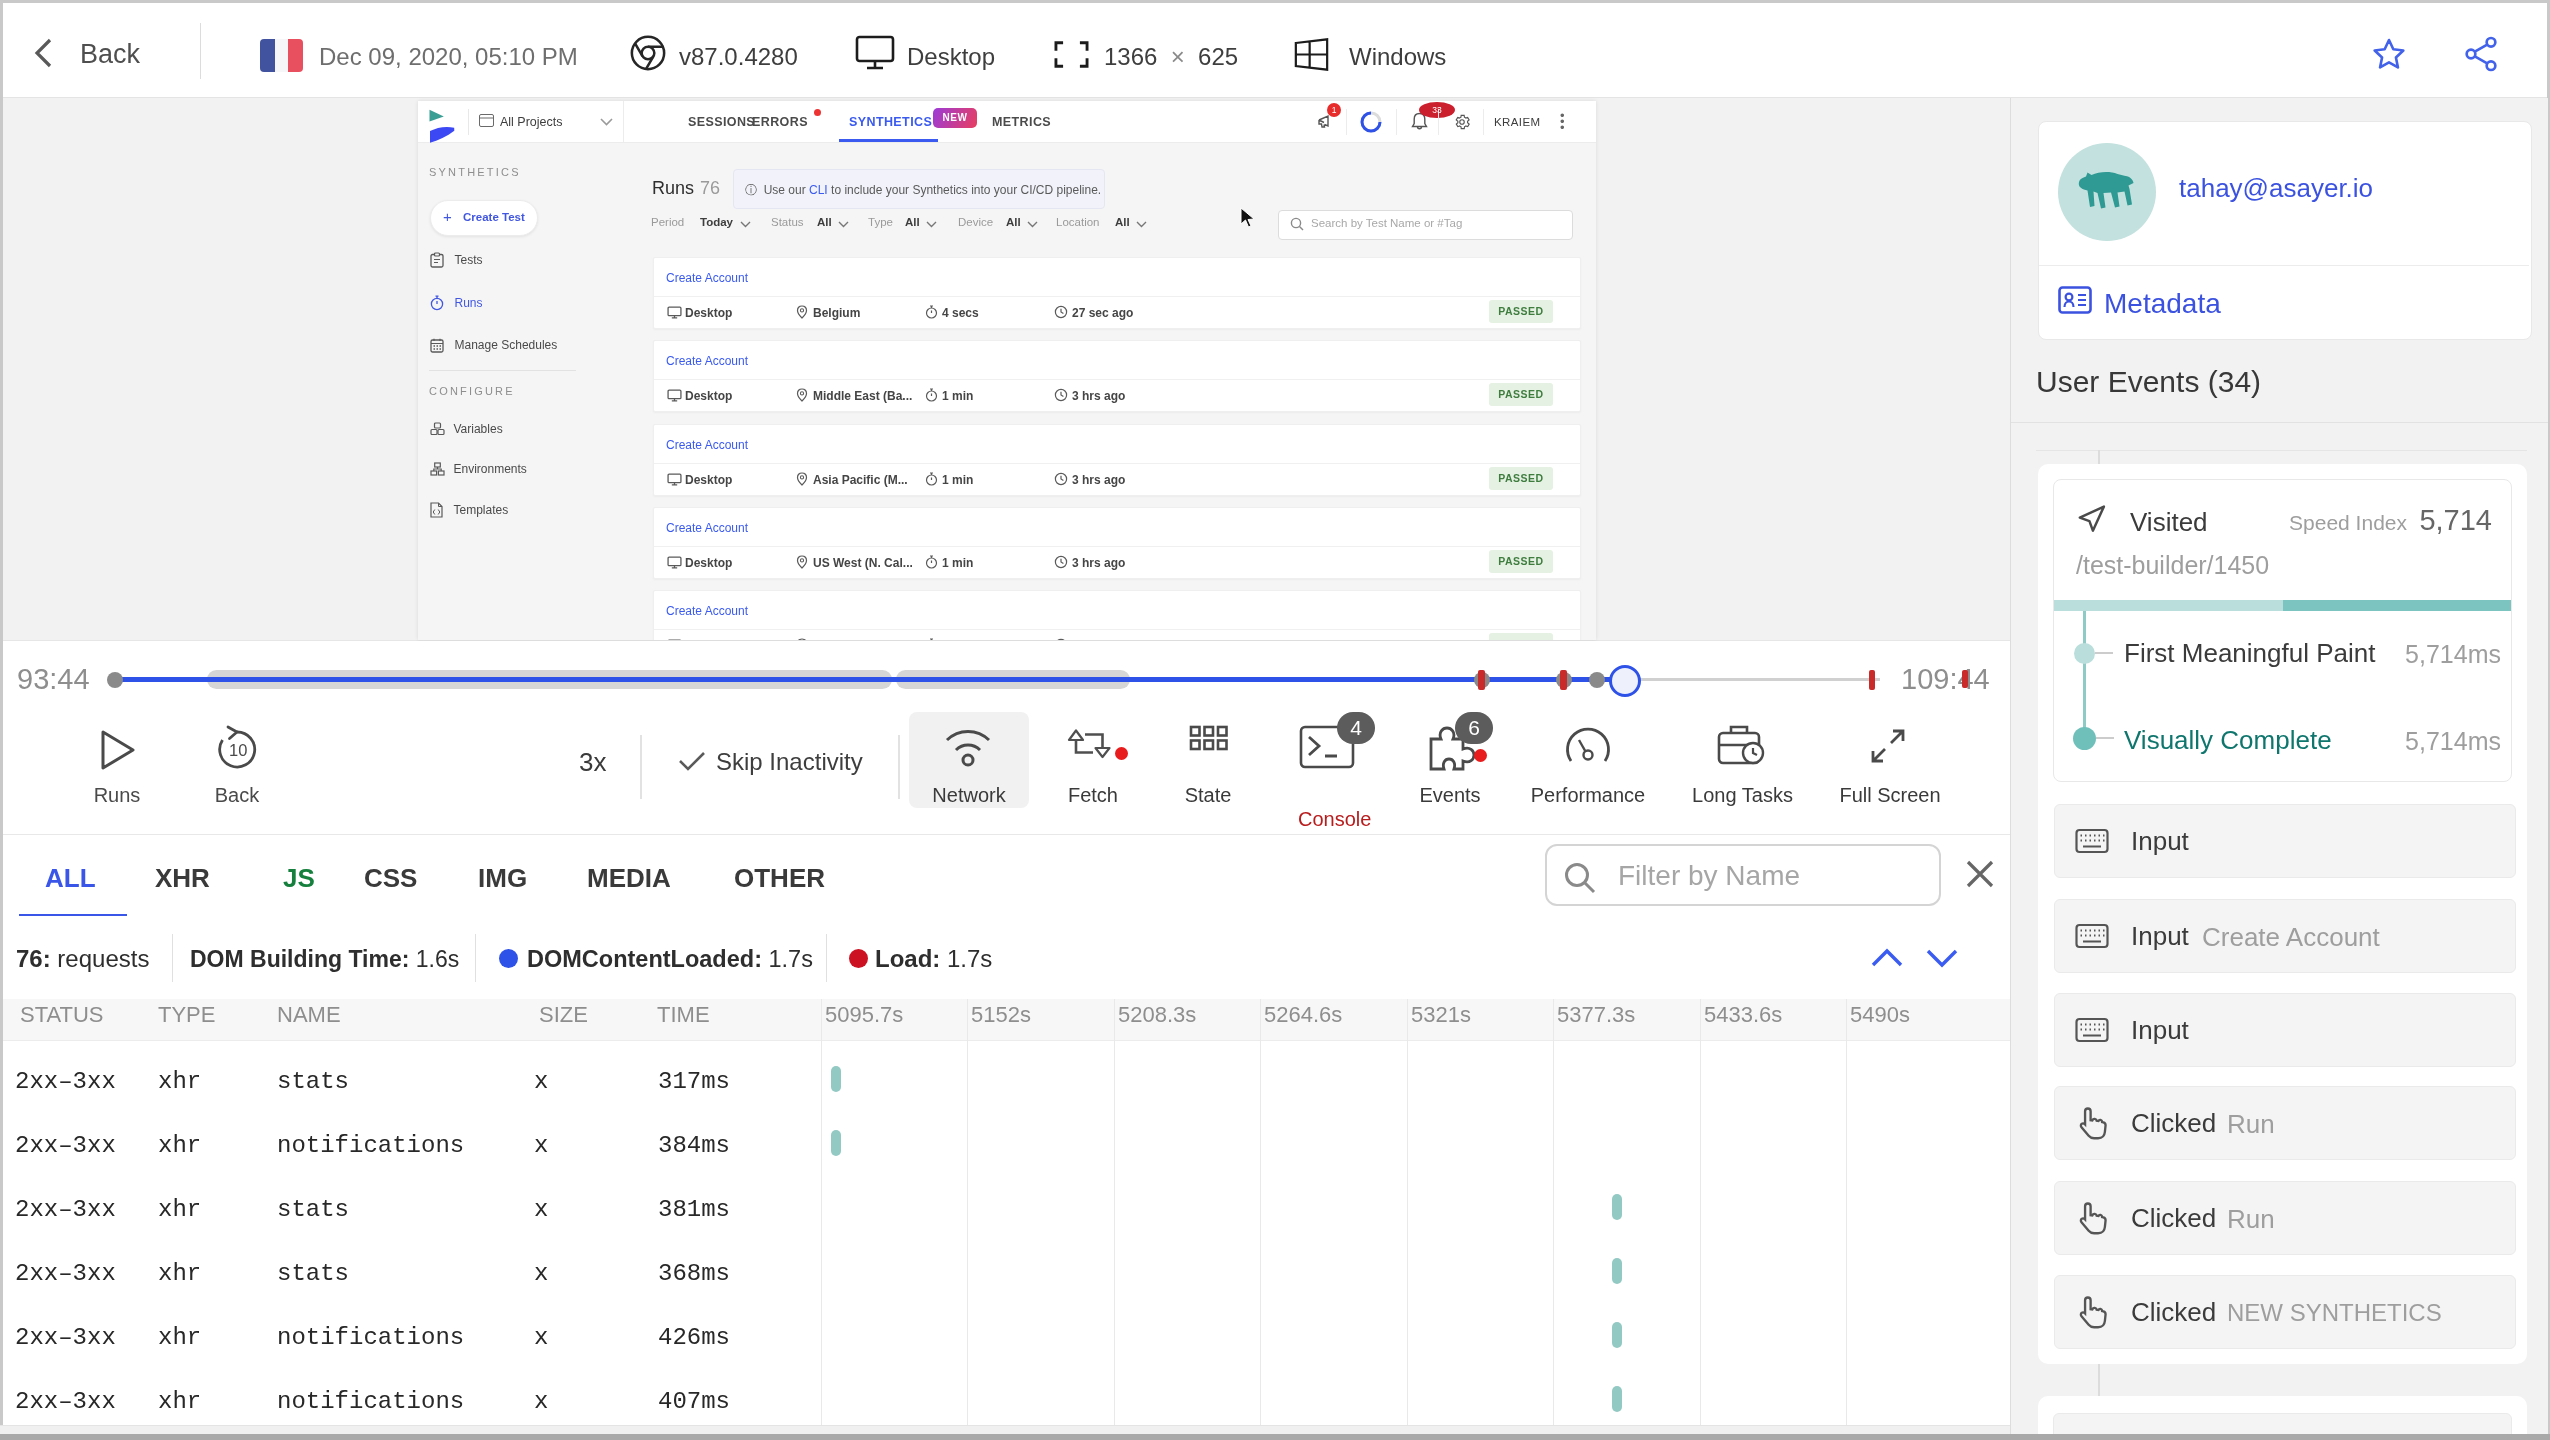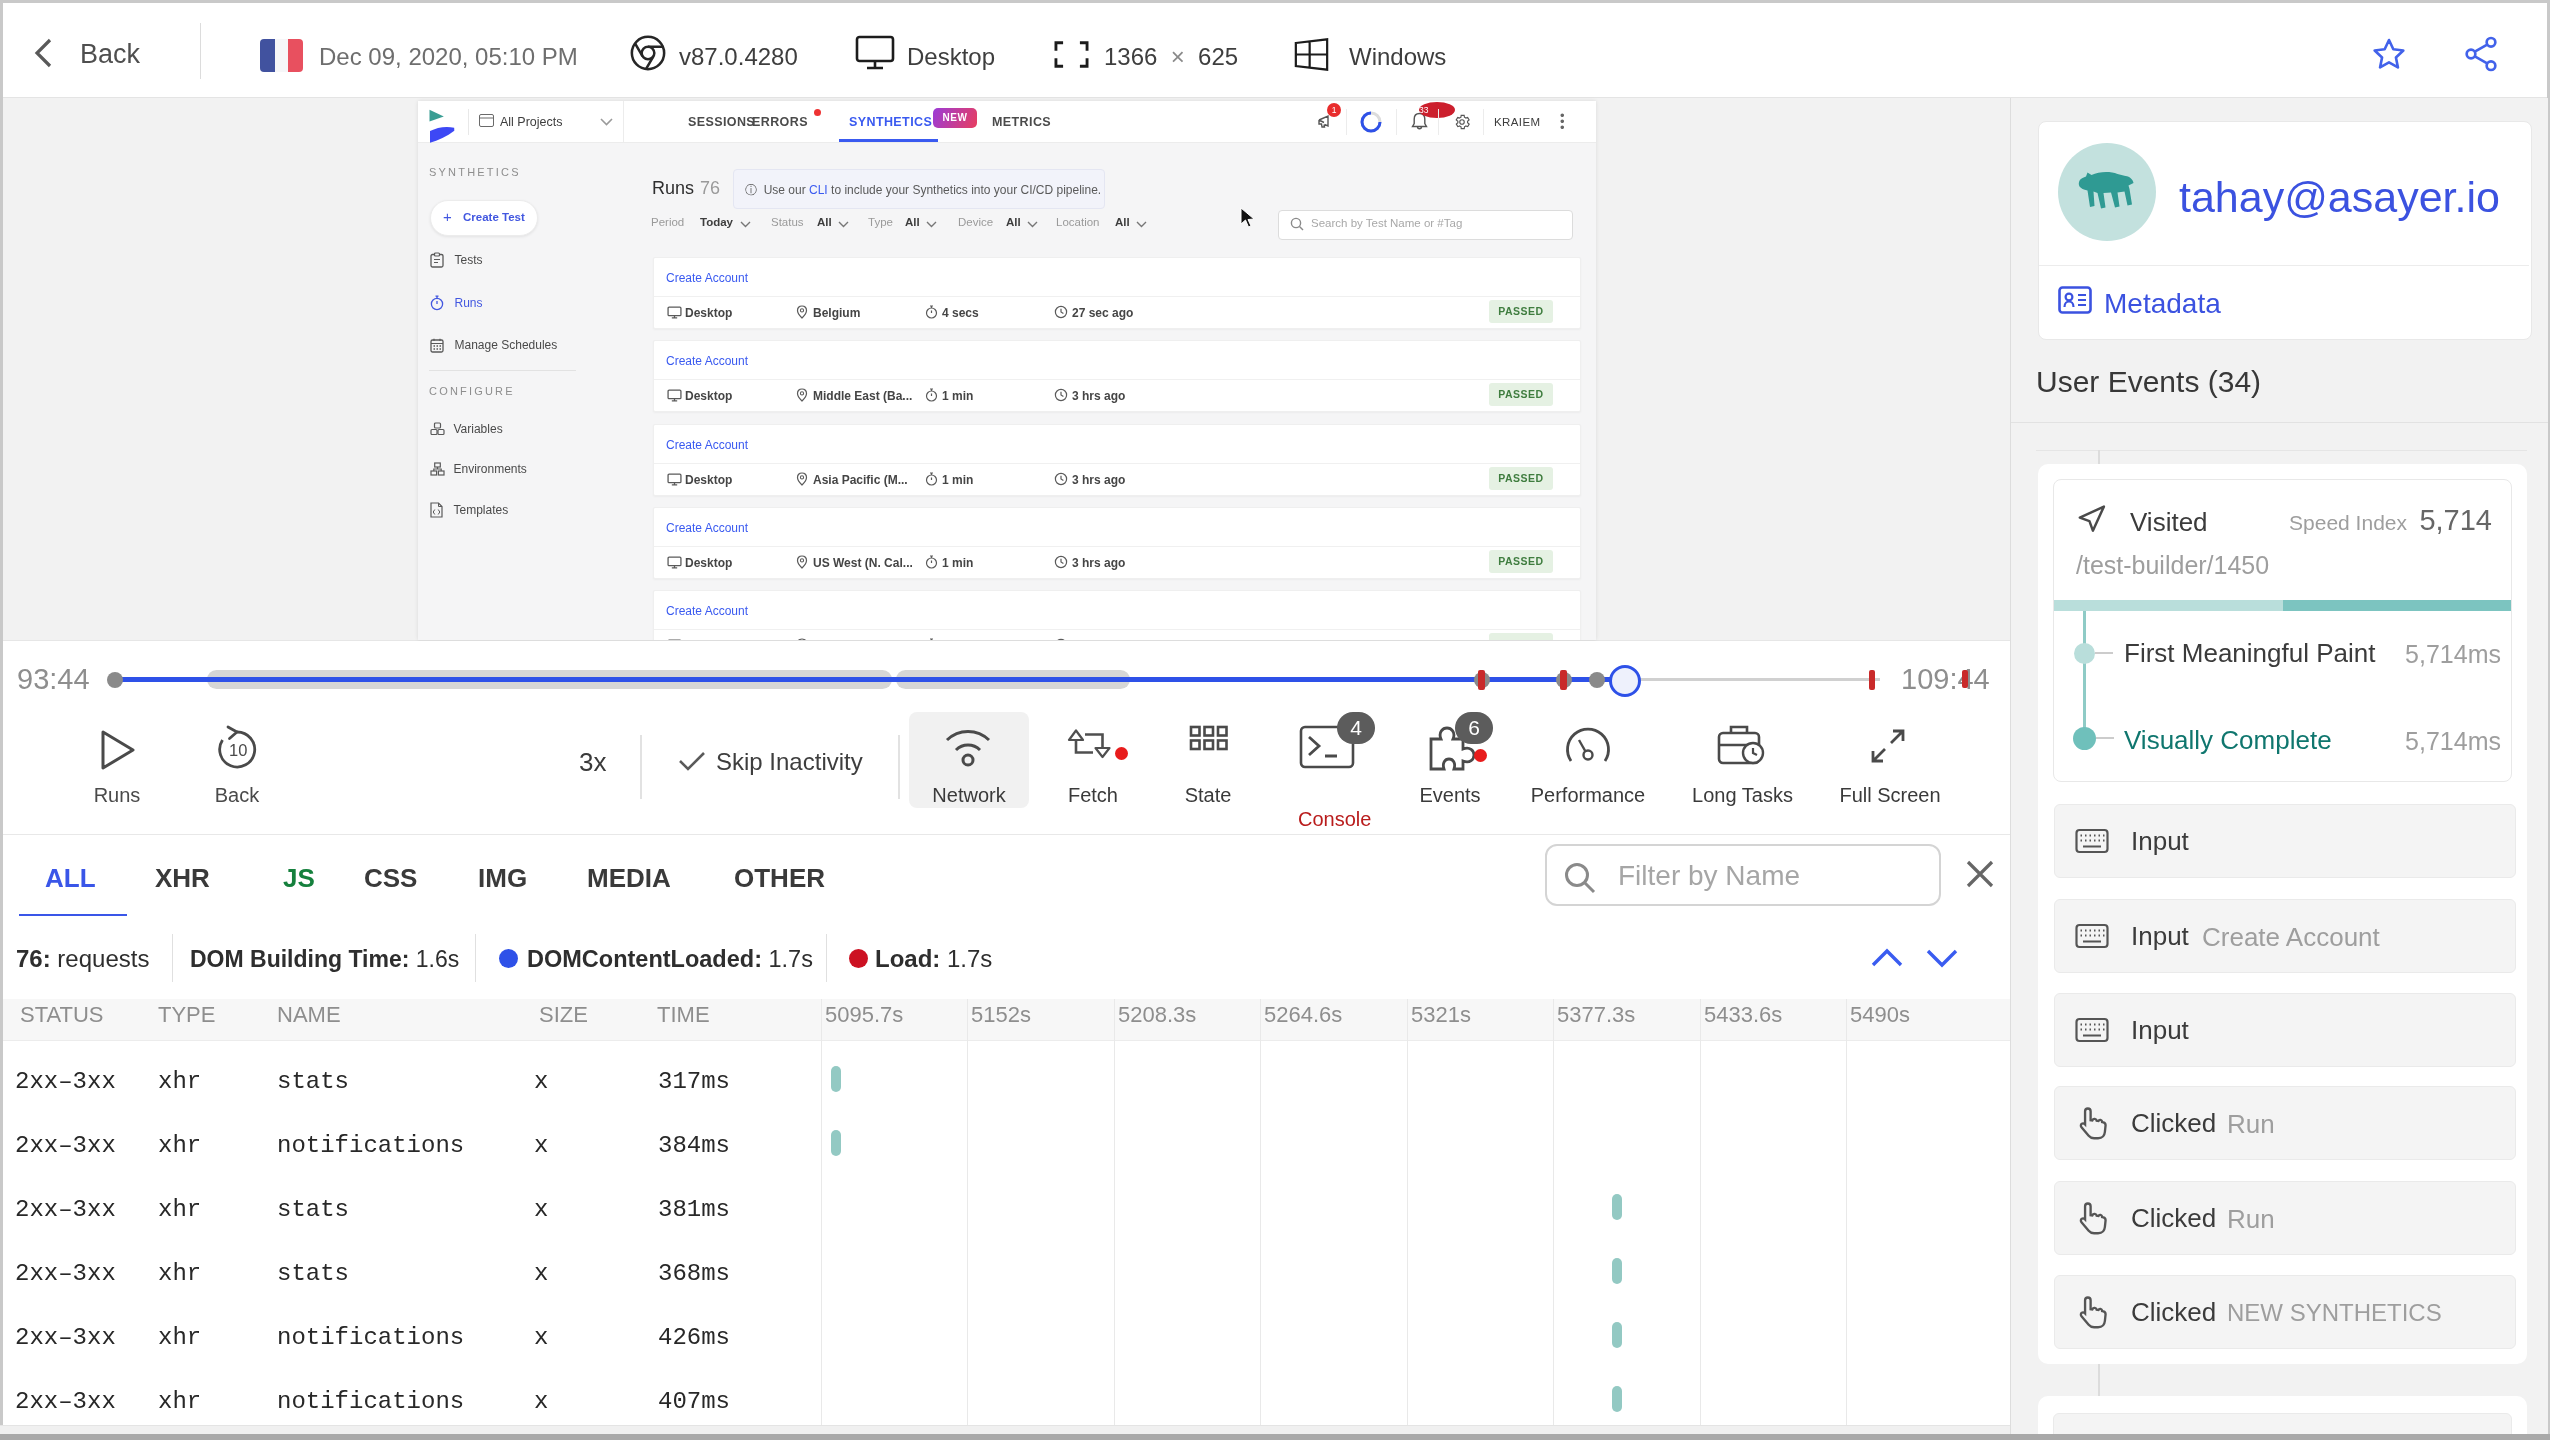--- a/index.html
+++ b/index.html
@@ -112,21 +112,21 @@
   <div class="abs" style="left:909px;top:2px;width:14px;height:14px;border-radius:50%;background:#e82c2c;color:#fff;font-size:8.5px;text-align:center;line-height:14px;">1</div>
   <div class="abs" style="left:928px;top:8px;width:1px;height:26px;background:#ececec;"></div>
   <svg class="abs" style="left:941px;top:9px;" width="24" height="24" viewBox="0 0 24 24">
         <circle cx="12" cy="12" r="9" fill="none" stroke="#dcdcdc" stroke-width="3"></circle>
         <path d="M12 3 A 9 9 0 1 0 21 12" fill="none" stroke="#2e51e8" stroke-width="3"></path>
       </svg>
   <div class="abs" style="left:978px;top:8px;width:1px;height:26px;background:#ececec;"></div>
   <svg class="abs" style="left:993px;top:11px;" width="17" height="19" viewBox="0 0 17 19">
         <path d="M8.5 1.5 C5 1.5 3.2 4 3.2 7 L3.2 11.5 L1.5 14.5 L15.5 14.5 L13.8 11.5 L13.8 7 C13.8 4 12 1.5 8.5 1.5 Z M6.5 14.8 A 2 2 0 0 0 10.5 14.8" fill="none" stroke="#555" stroke-width="1.4"></path>
       </svg>
-  <div class="abs" style="left:1001px;top:1px;width:36px;height:16px;border-radius:50%;background:#cc1f2d;color:#fff;font-size:8.5px;line-height:16px;">33</div>
+  <div class="abs" style="left:1001px;top:1px;width:36px;height:16px;border-radius:50%;background:#cc1f2d;color:#fff;font-size:8.5px;text-align:center;line-height:16px;">33</div>
   <div class="abs" style="left:1020px;top:8px;width:1px;height:26px;background:#ececec;"></div>
   <svg class="abs" style="left:1035px;top:12px;" width="18" height="18" viewBox="0 0 24 24">
         <path d="M19.4 13a7.5 7.5 0 0 0 .1-1 7.5 7.5 0 0 0-.1-1l2.1-1.7-2-3.5-2.5 1a7.6 7.6 0 0 0-1.7-1l-.4-2.7h-4l-.4 2.7a7.6 7.6 0 0 0-1.7 1l-2.5-1-2 3.5L6.5 11a7.5 7.5 0 0 0 0 2l-2.1 1.7 2 3.5 2.5-1a7.6 7.6 0 0 0 1.7 1l.4 2.7h4l.4-2.7a7.6 7.6 0 0 0 1.7-1l2.5 1 2-3.5Z" fill="none" stroke="#555" stroke-width="1.5"></path>
         <circle cx="12" cy="12" r="3" fill="none" stroke="#555" stroke-width="1.5"></circle>
       </svg>
   <div class="abs" style="left:1076px;top:15px;font-size:11.5px;color:#3d3d3d;letter-spacing:0.4px;">KRAIEM</div>
   <div class="abs" style="left:1065px;top:8px;width:1px;height:26px;background:#ececec;"></div>
   <div class="abs" style="left:1142px;top:12px;color:#666;font-size:13px;letter-spacing:0;line-height:6px;">•<br>•<br>•</div>
 
   <div class="abs" style="left:11px;top:65px;font-size:11px;color:#8e8e8e;letter-spacing:2.2px;">SYNTHETICS</div>
@@ -546,21 +546,21 @@
 </div>
 
 <div id="panel" class="abs" style="left:2010px;top:98px;width:537px;height:1342px;background:#f2f2f2;border-left:1px solid #dddddd;">
 
   <div class="abs" style="left:27px;top:23px;width:492px;height:217px;background:#fff;border:1px solid #e8e8e8;border-radius:8px;"></div>
   <div class="abs" style="left:47px;top:45px;width:98px;height:98px;border-radius:50%;background:#c3e1de;overflow:hidden;">
     <svg width="98" height="98" viewBox="0 0 98 98">
         <path d="M21.5 43.5 C20 40.5 21 36.5 24.5 35 L28 33.5 L29.5 29.5 L33.5 32 C41 28.5 52 28 59.5 31 L67.5 33 C72 33.5 75 36.5 75.5 40 L70.5 42.5 L71.5 46 L74 61.5 L69.5 62.5 L66.5 48.5 L59.5 49.5 L61.5 63.5 L57 64.5 L53 49.5 L45.5 50 L47.5 64.5 L43 65.5 L39.5 50 L35.5 48.5 L36.5 63 L32 64 L29.5 47.5 C25.5 46.5 23 45.5 21.5 43.5 Z" fill="#2f9a93"></path>
       </svg>
   </div>
-  <div class="abs" style="left:168px;top:75px;font-size:43px;color:#3b52e0;">tahay@asayer.io</div>
+  <div class="abs" style="left:168px;top:75px;font-size:26px;color:#3b52e0;">tahay@asayer.io</div>
   <div class="abs" style="left:28px;top:167px;width:490px;height:1px;background:#ececec;"></div>
   <svg class="abs" style="left:47px;top:188px;" width="34" height="28" viewBox="0 0 34 28">
       <rect x="1.5" y="1.5" width="31" height="25" rx="3" fill="none" stroke="#3b52e0" stroke-width="2.6"></rect>
       <circle cx="11" cy="11" r="3.4" fill="none" stroke="#3b52e0" stroke-width="2.2"></circle>
       <path d="M6.5 21 C6.5 17 9 15.5 11 15.5 C13 15.5 15.5 17 15.5 21" fill="none" stroke="#3b52e0" stroke-width="2.2"></path>
       <path d="M20 9 H28 M20 14 H28 M20 19 H28" stroke="#3b52e0" stroke-width="2.2"></path>
     </svg>
   <div class="abs" style="left:93px;top:190px;font-size:28px;color:#3b52e0;">Metadata</div>
   <div class="abs" style="left:25px;top:267px;font-size:30px;color:#383838;">User Events (34)</div>
   <div class="abs" style="left:0;top:324px;width:537px;height:1px;background:#e2e2e2;"></div>

